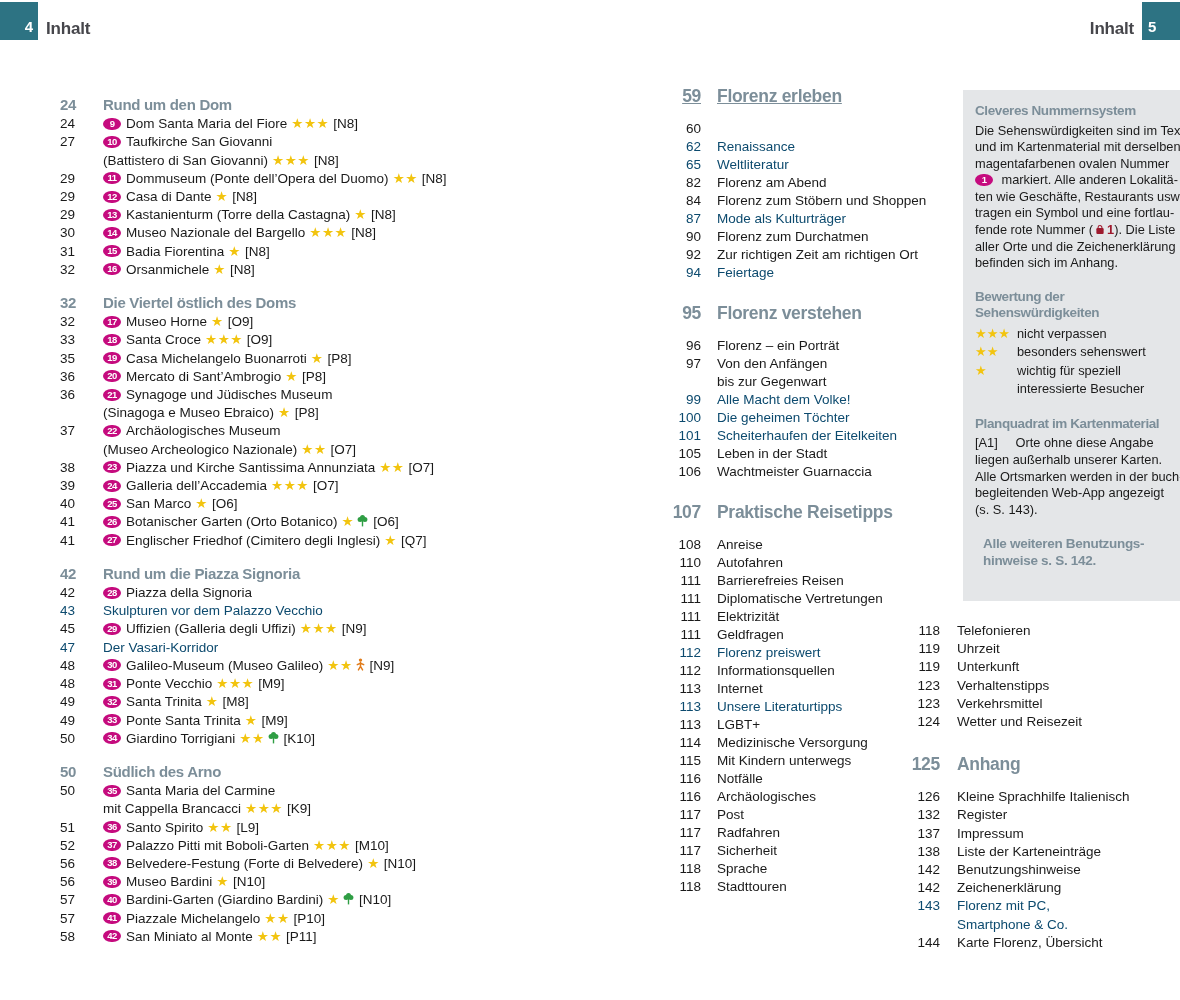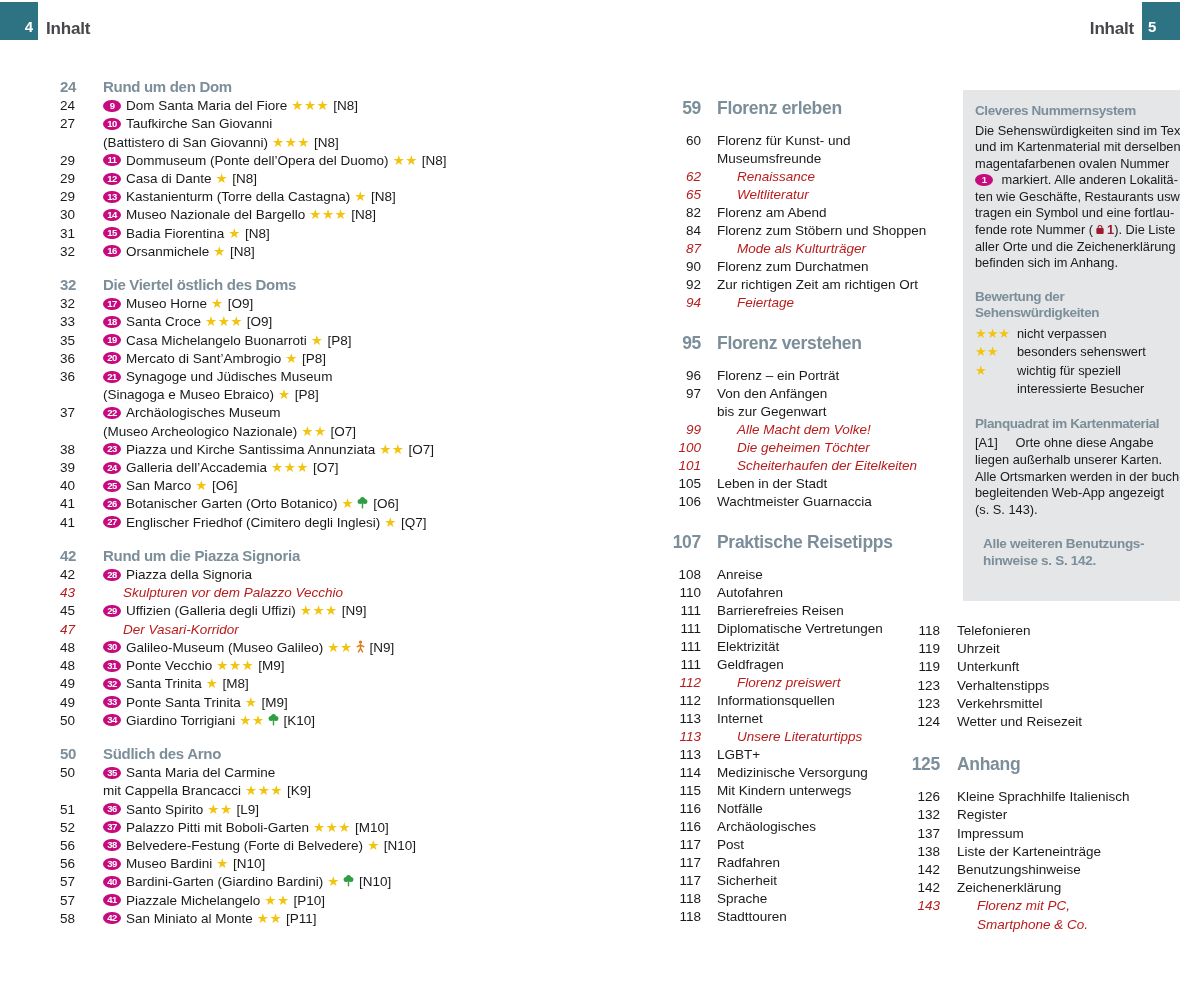--- a/index.html
+++ b/index.html
@@ -12,38 +12,38 @@
   .pagebox{position:absolute;top:2px;width:38px;height:38px;background:#2d7383;color:#fff;
     font-weight:700;font-size:15px;display:flex;align-items:flex-end;box-sizing:border-box;}
   #box-left{left:0;justify-content:flex-end;padding:0 5px 5px 0;}
   #box-right{right:0;justify-content:flex-start;padding:0 0 5px 6px;}
   .htitle{position:absolute;top:19px;font-weight:700;font-size:17px;color:#46464b;letter-spacing:-0.2px;}
   #ht-left{left:46px;}
   #ht-right{right:46px;}
 
   
   .col{position:absolute;font-size:13.5px;line-height:18.2px;}
-  #col-left{left:60px;top:78px;width:570px;}
+  #col-left{left:60px;top:96px;width:570px;}
   #col-mid{left:663px;top:82px;width:285px;line-height:18px;}
   #col-mid2{left:903px;top:622px;width:266px;line-height:18.2px;}
 
   .entry,.sechead,.bighead{display:flex;align-items:flex-start;}
   .pg{flex:none;}
   #col-left .pg{width:43px;}
   #col-mid .pg{width:38px;text-align:right;margin-right:16px;}
   #col-mid2 .pg{width:37px;text-align:right;margin-right:17px;}
   .cont{flex:1;min-width:0;}
 
   .sechead{color:#7c8e99;font-weight:700;font-size:15px;margin:15px 0 1px;letter-spacing:-0.3px;}
   .sechead:first-child{margin-top:0;}
   .bighead{color:#7c8e99;font-weight:700;font-size:17.5px;line-height:22px;margin:20px 0 13px;letter-spacing:-0.3px;}
-  .bighead:first-child{margin-top:15px;}
+  .bighead:first-child{margin-top:3px;text-decoration:underline;}
   #col-mid2 .bighead{margin-top:22px;}
 
-  .sub{color:#b91c1c;font-style:italic;gap:20px;}
+  .sub{color:#0c4a6e;}
 
   .badge{display:inline-block;min-width:16px;height:12px;padding:0 1px;border-radius:9px/6.5px;
     background:#c50b7e;color:#fff;font-size:9.5px;font-weight:700;line-height:12.5px;text-align:center;
     letter-spacing:-0.6px;margin-right:5px;position:relative;top:-1.5px;font-style:normal;}
   .stars{color:#f2c40f;letter-spacing:0.5px;margin:0 1px 0 4px;font-style:normal;}
   .map{margin-left:3px;}
   .ic{margin:0 2px;position:relative;top:1px;}
   .rednum{color:#9e1a2e;font-weight:700;}
 
   
@@ -330,24 +330,20 @@
       </div>
     </div>
   </section>
 <section class="col" id="col-mid">
     <div class="bighead">
       <span class="pg">59</span>
       <div class="cont">Florenz erleben</div>
     </div>
     <div class="entry">
       <span class="pg">60</span>
-      <div class="cont">
-        <div class="ln"><span>Florenz für Kunst- und</span></div>
-        <div class="ln"><span>Museumsfreunde</span></div>
-      </div>
     </div>
     <div class="entry sub">
       <span class="pg">62</span>
       <div class="cont">
         <div class="ln"><span>Renaissance</span></div>
       </div>
     </div>
     <div class="entry sub">
       <span class="pg">65</span>
       <div class="cont">
@@ -637,20 +633,26 @@
       <span class="pg">142</span>
       <div class="cont">
         <div class="ln"><span>Zeichenerklärung</span></div>
       </div>
     </div>
     <div class="entry sub">
       <span class="pg">143</span>
       <div class="cont">
         <div class="ln"><span>Florenz mit PC,</span></div>
         <div class="ln"><span>Smartphone &amp; Co.</span></div>
+      </div>
+    </div>
+    <div class="entry">
+      <span class="pg">144</span>
+      <div class="cont">
+        <div class="ln"><span>Karte Florenz, Übersicht</span></div>
       </div>
     </div>
   </section>
 
 <aside id="info-box">
   <div class="ib-head">Cleveres Nummernsystem</div>
   <div id="p1">Die Sehenswürdigkeiten sind im Text<br>und im Kartenmaterial mit derselben<br>magentafarbenen ovalen Nummer<br><span class="badge">1</span> markiert. Alle anderen Lokalitä-<br>ten wie Geschäfte, Restaurants usw.<br>tragen ein Symbol und eine fortlau-<br>fende rote Nummer (<svg class="ic" width="10" height="11" viewBox="0 0 11 11">
         <path d="M3.4 4.4 V3.2 a2.1 2.1 0 0 1 4.2 0 V4.4" fill="none" stroke="#9e1a2e" stroke-width="1.2"></path>
         <rect x="1.5" y="3.9" width="8" height="6.6" rx="1.2" fill="#9e1a2e"></rect>
       </svg><span class="rednum">1</span>). Die Liste<br>aller Orte und die Zeichenerklärung<br>befinden sich im Anhang.</div>

